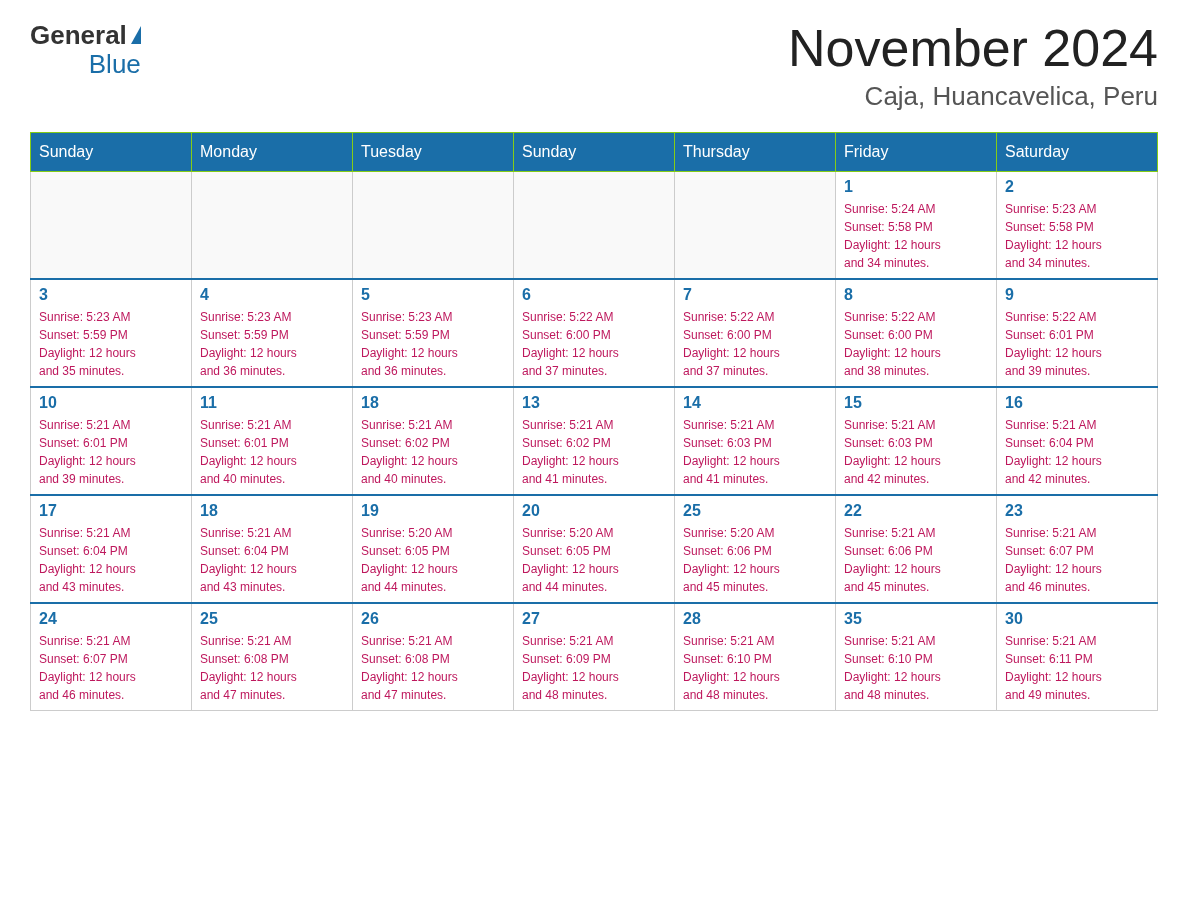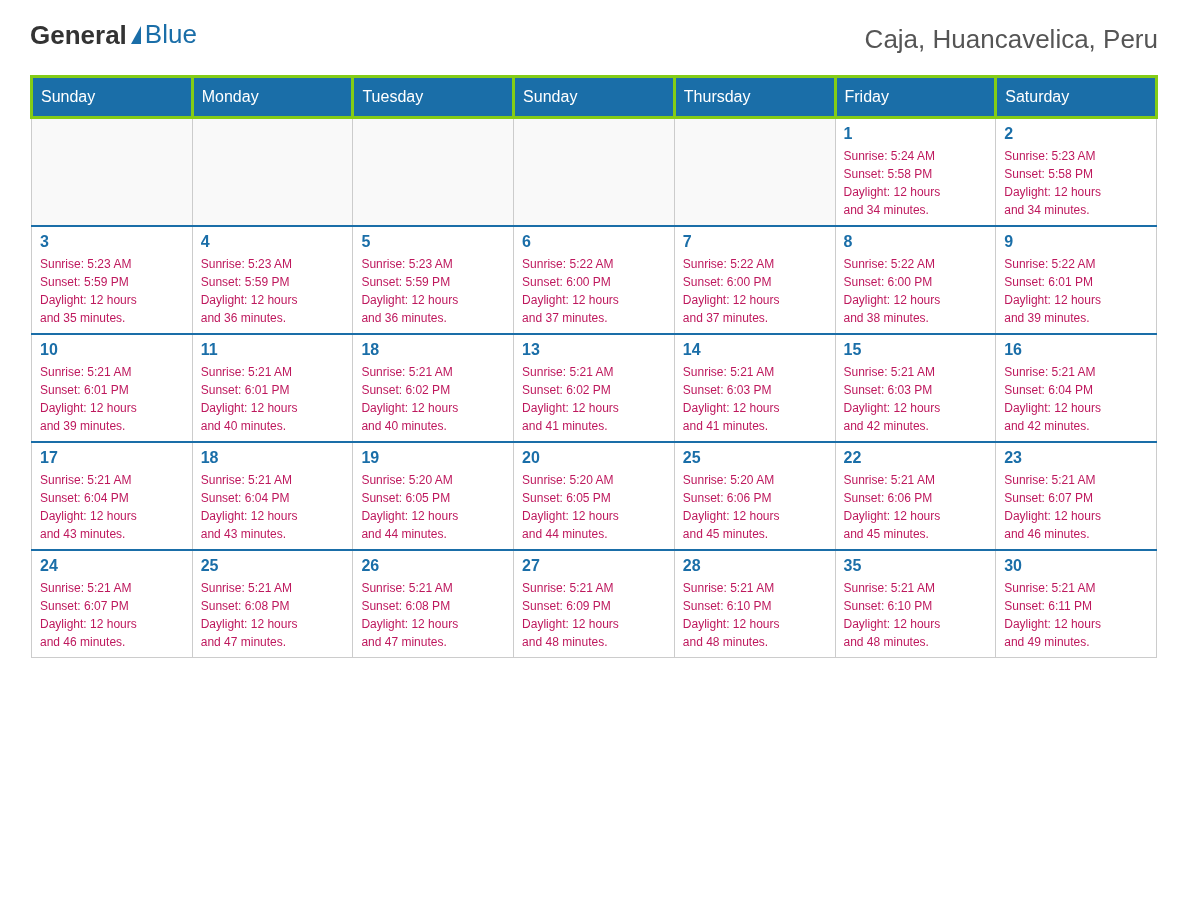--- a/index.html
+++ b/index.html
@@ -12,22 +12,22 @@
       min-height: 918px;
     }
     .header {
       display: flex;
       justify-content: space-between;
       align-items: flex-start;
       margin-bottom: 20px;
     }
     .logo {
       display: flex;
-      flex-direction: row;
-      align-items: center;
+      flex-direction: column;
+      align-items: flex-end;
     }
     .logo-text {
       display: flex;
       align-items: center;
       gap: 2px;
     }
     .logo-general {
       font-size: 26px;
       font-weight: bold;
       color: #333;
@@ -67,21 +67,21 @@
       border-collapse: collapse;
       border: 1px solid #aaa;
     }
     .calendar th {
       background-color: #1a6ea8;
       color: #fff;
       padding: 10px 8px;
       text-align: left;
       font-size: 16px;
       font-weight: normal;
-      border: 3px solid #84cc16;
+      border: 1px solid #84cc16;
     }
     .calendar td {
       vertical-align: top;
       border: 1px solid #ccc;
       padding: 6px 8px;
       width: 14.28%;
       min-height: 110px;
       font-size: 12.5px;
       color: #333;
     }
@@ -109,20 +109,21 @@
 
 <div class="header">
   <div class="logo">
     <div class="logo-text">
       <span class="logo-general">General</span>
       <span class="logo-triangle"></span>
     </div>
     <span class="logo-blue">Blue</span>
   </div>
   <div class="title-block">
+    <div class="month-title">November 2024</div>
     <div class="location-title">Caja, Huancavelica, Peru</div>
   </div>
 </div>
 
 <table class="calendar">
   <thead>
     <tr>
 
     <th>Sunday</th>
         <th>Monday</th>

